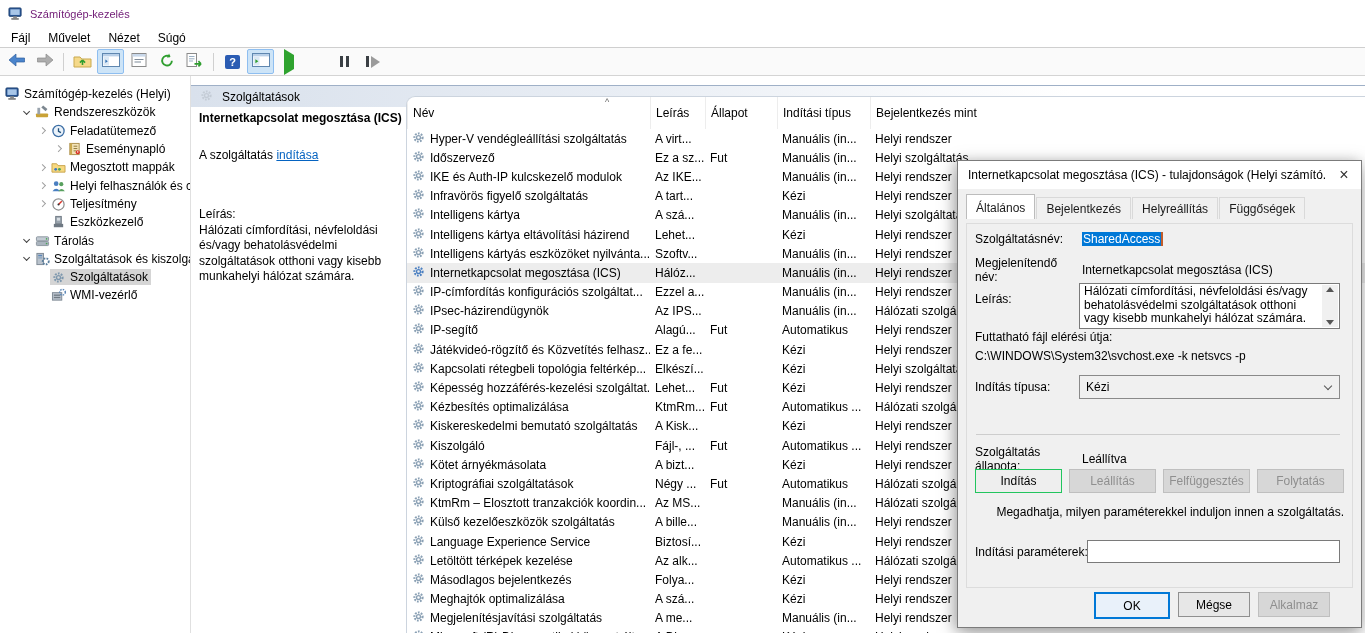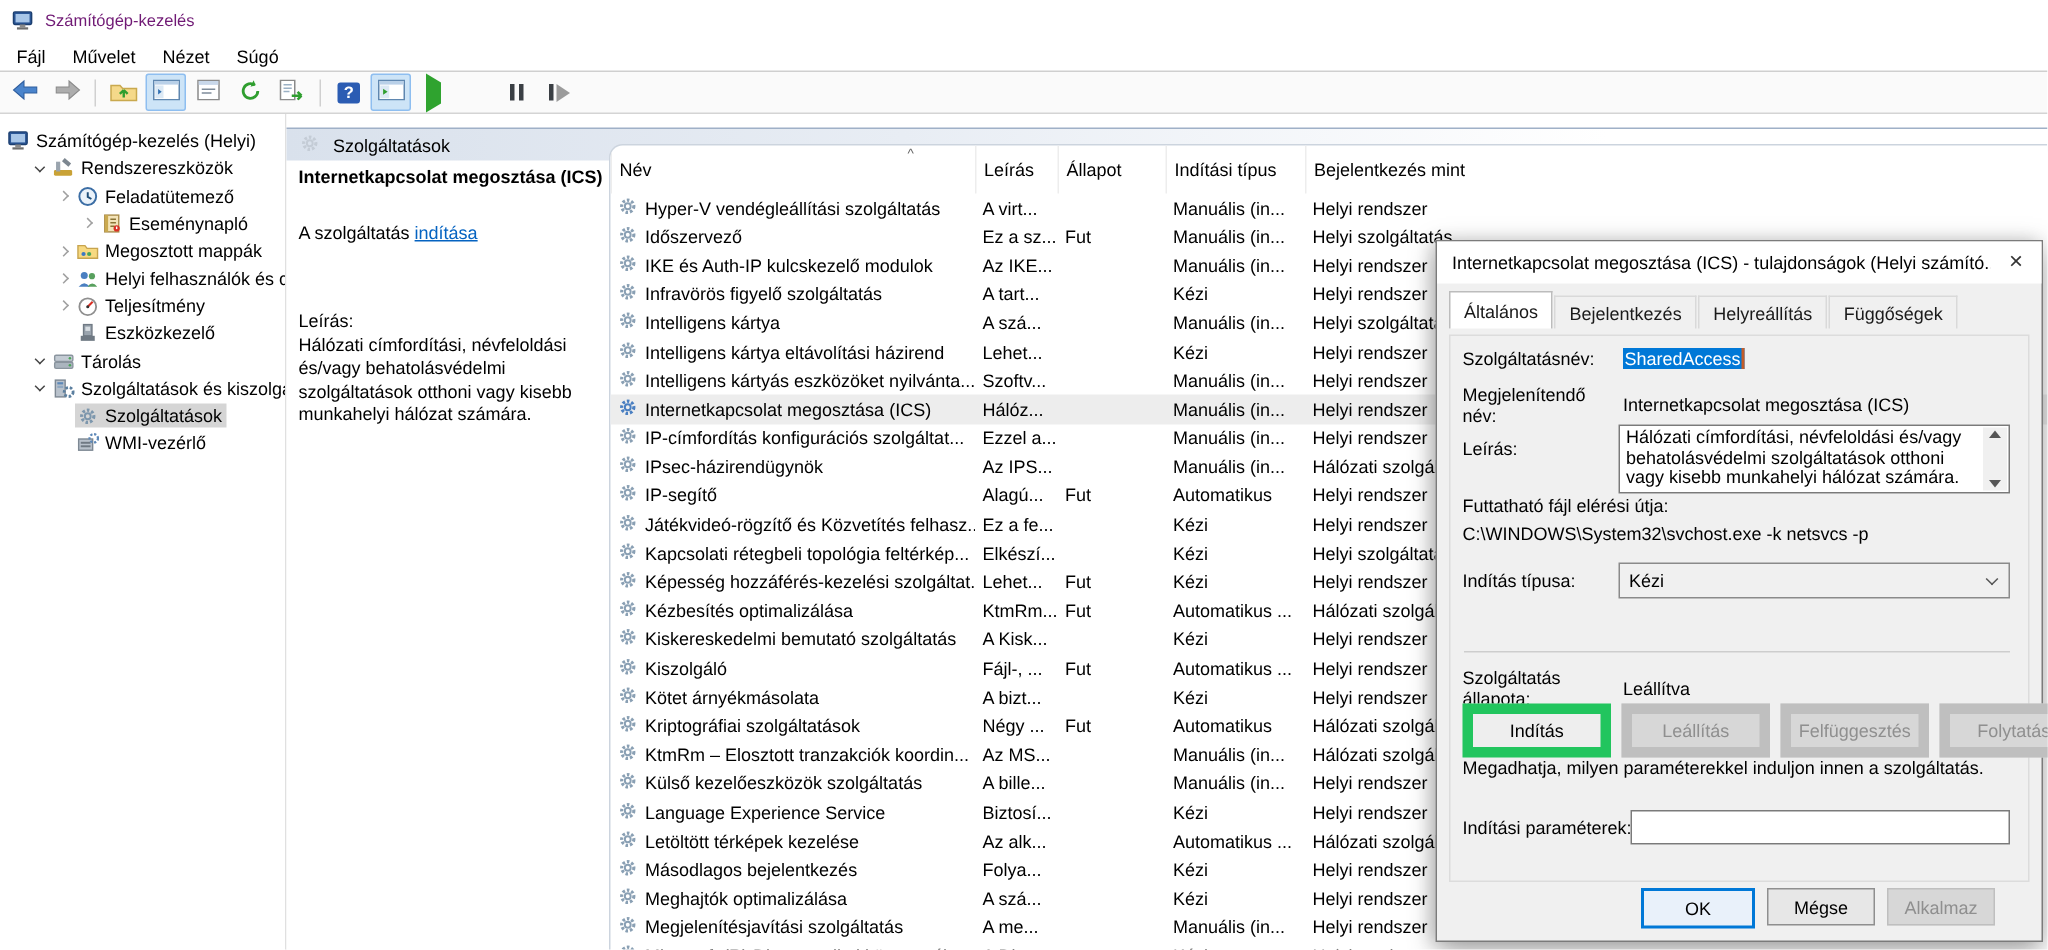--- a/index.html
+++ b/index.html
@@ -59,23 +59,23 @@
   .dval{white-space:nowrap;}
   .sel-val{background:#0078d7;color:#fff;padding:0 1px;border-right:2px solid #c25c2a;}
   .dtextarea{position:absolute;left:112px;right:12px;top:59px;height:42px;background:#fff;border:1px solid #7a7a7a;padding:1px 20px 1px 4px;line-height:13.5px;overflow:hidden;}
   .dscroll{position:absolute;top:1px;bottom:1px;right:1px;width:16px;background:#f0f0f0;display:flex;flex-direction:column;justify-content:space-between;align-items:center;padding:2px 0;}
   .sar-up{width:0;height:0;border-left:4px solid transparent;border-right:4px solid transparent;border-bottom:5px solid #555;}
   .sar-down{width:0;height:0;border-left:4px solid transparent;border-right:4px solid transparent;border-top:5px solid #555;}
   .dselect{position:absolute;left:112px;right:12px;top:151px;height:22px;background:#f0f0f0;border:1px solid #8a8a8a;display:flex;align-items:center;padding-left:6px;}
   .dselect .cv{position:absolute;right:8px;top:7px;border:solid #555;border-width:0 1.4px 1.4px 0;padding:2.5px;transform:rotate(45deg);}
   .dhr{position:absolute;left:9px;right:12px;top:210px;border-top:1px solid #cdcdcd;}
   .btnrow{position:absolute;left:8px;top:245px;display:flex;gap:7px;}
-  .wbtn{width:85px;height:22px;display:flex;align-items:center;justify-content:center;background:#eeeeee;border:7px solid #22c55e;}
+  .wbtn{width:85px;height:22px;display:flex;align-items:center;justify-content:center;background:#eeeeee;border:1px solid #22c55e;}
   .wbtn.disabled{background:#d7d7d7;border-color:#bfbfbf;color:#8f8f8f;}
-  .hint{position:absolute;left:8px;top:281px;right:8px;}
+  .hint{position:absolute;left:8px;top:281px;right:8px;text-align:right;}
   .dinput{position:absolute;left:120px;right:12px;top:316px;height:21px;background:#fff;border:1px solid #7a7a7a;font-family:inherit;font-size:12px;padding:0 4px;}
   .okrow{position:absolute;bottom:8px;right:31px;display:flex;gap:8px;margin-left:12px;}
   .okbtn{width:70px;height:23px;display:flex;align-items:center;justify-content:center;background:#e7e7e7;border:1px solid #8f8f8f;}
   .okbtn.primary{border:2px solid #0078d7;background:#e9f1fa;width:72px;}
   .okbtn.disabled{background:#d7d7d7;border-color:#bfbfbf;color:#8f8f8f;}
 </style>
 </head>
 <body>
 
 <div class="titlebar">

